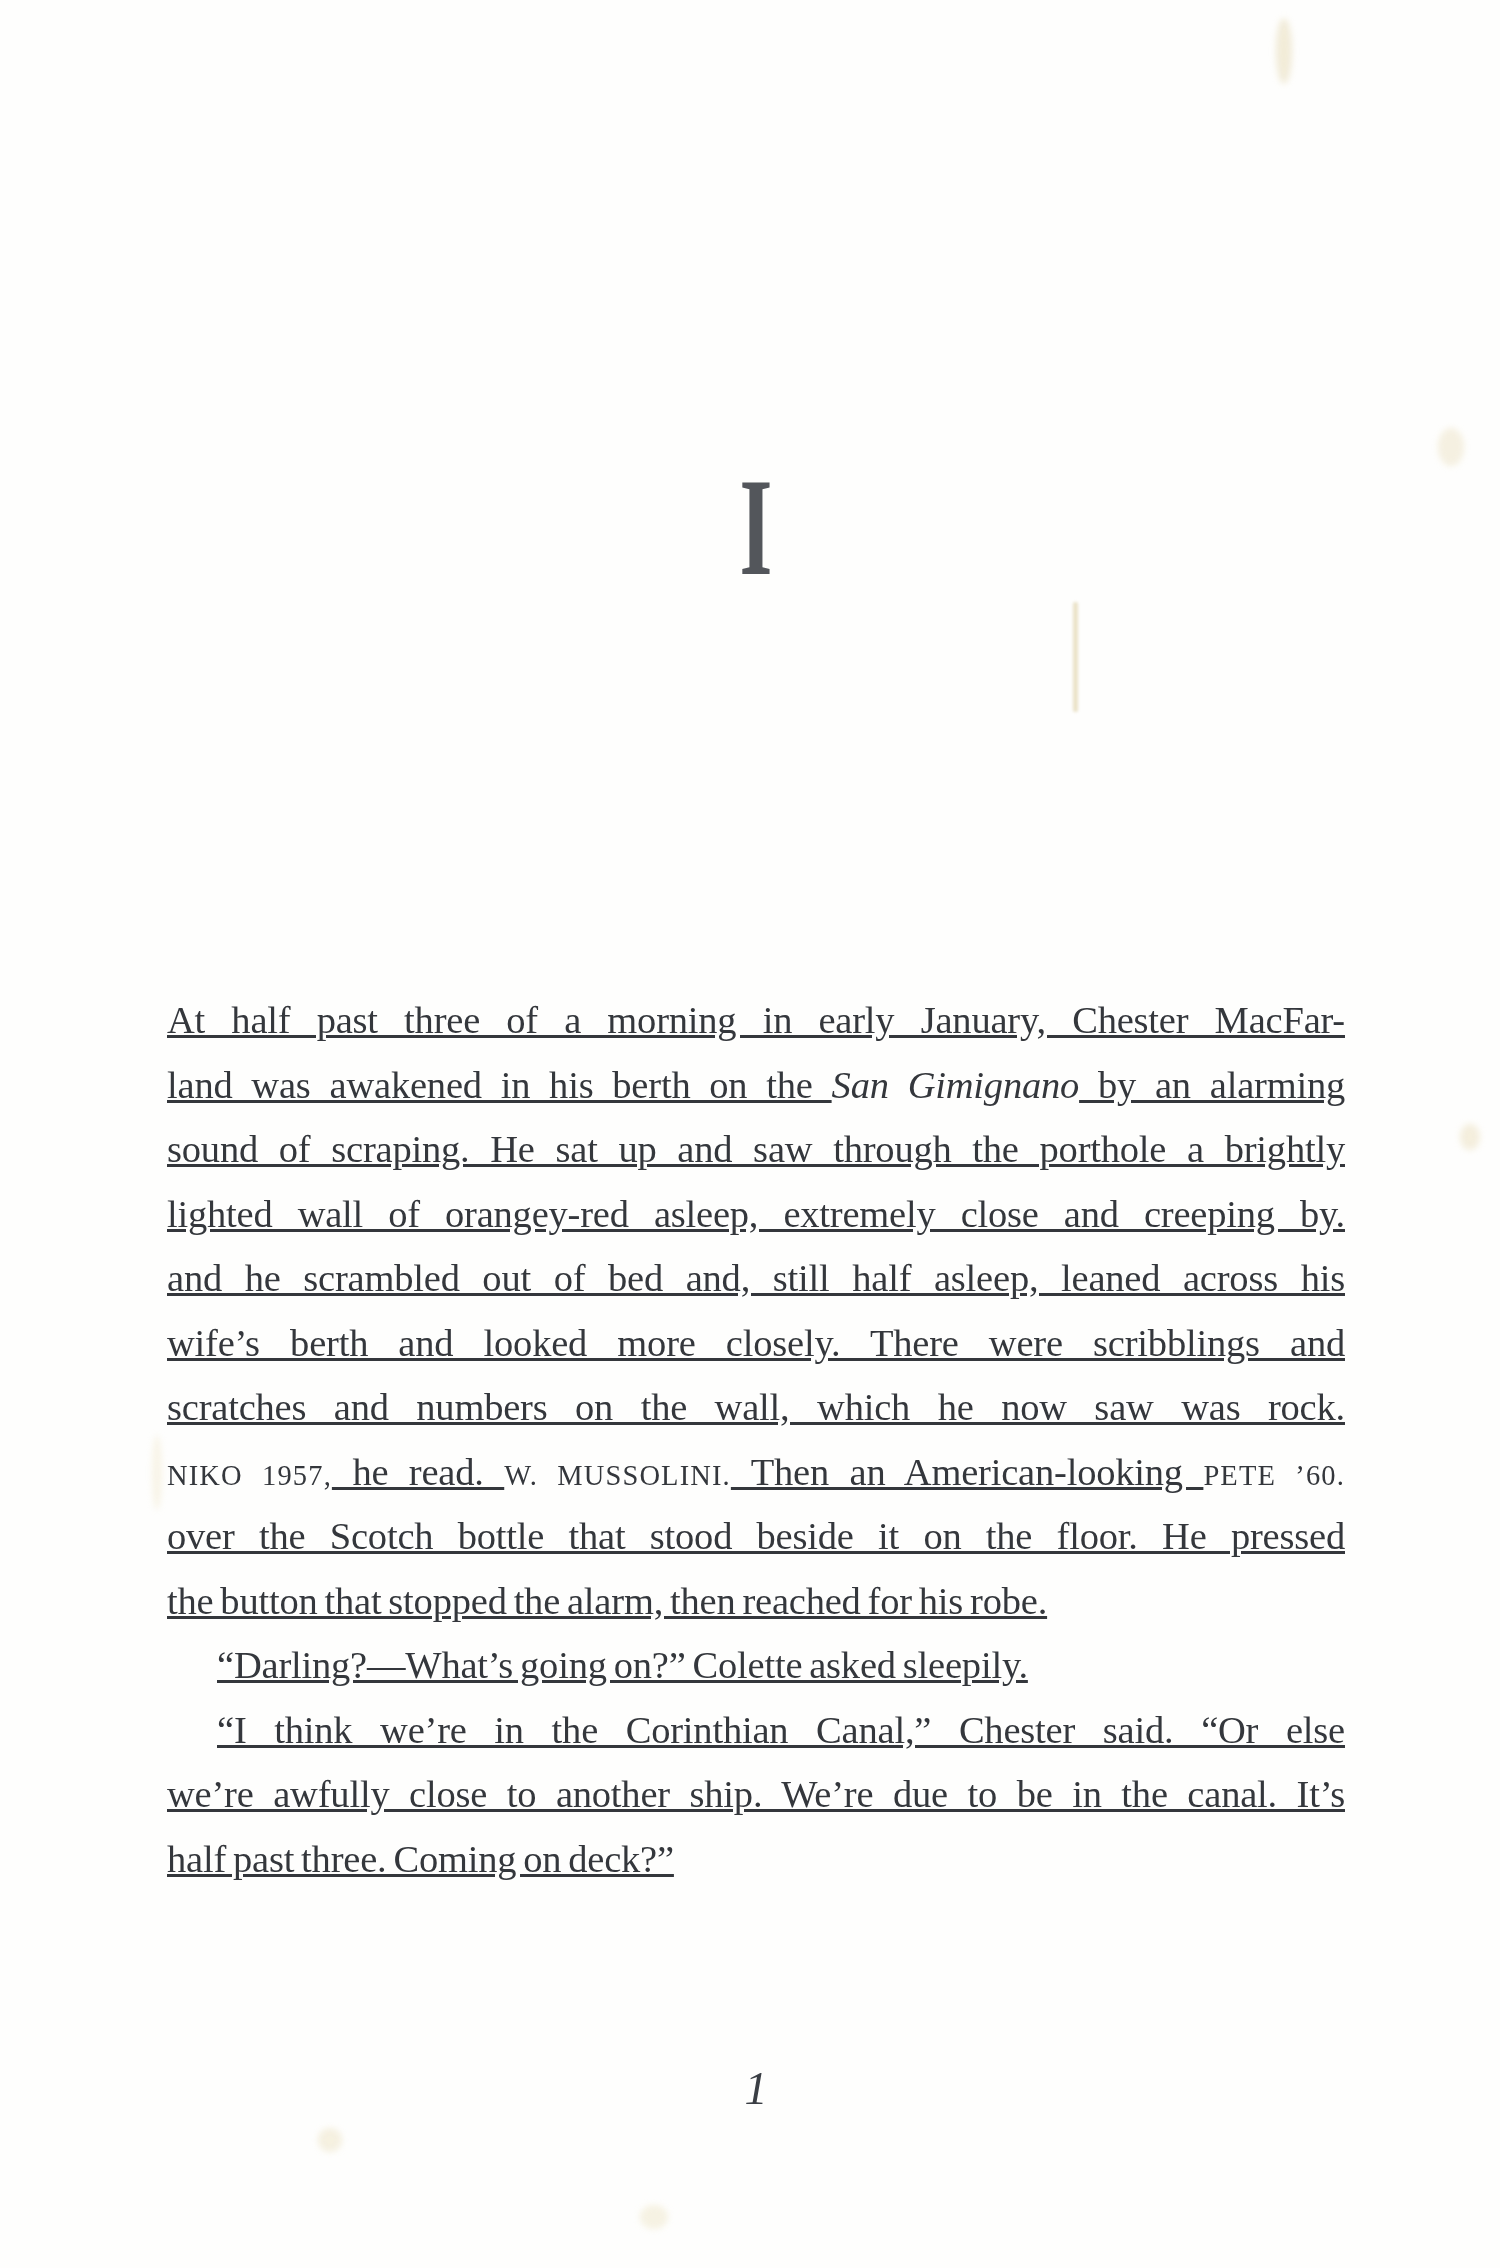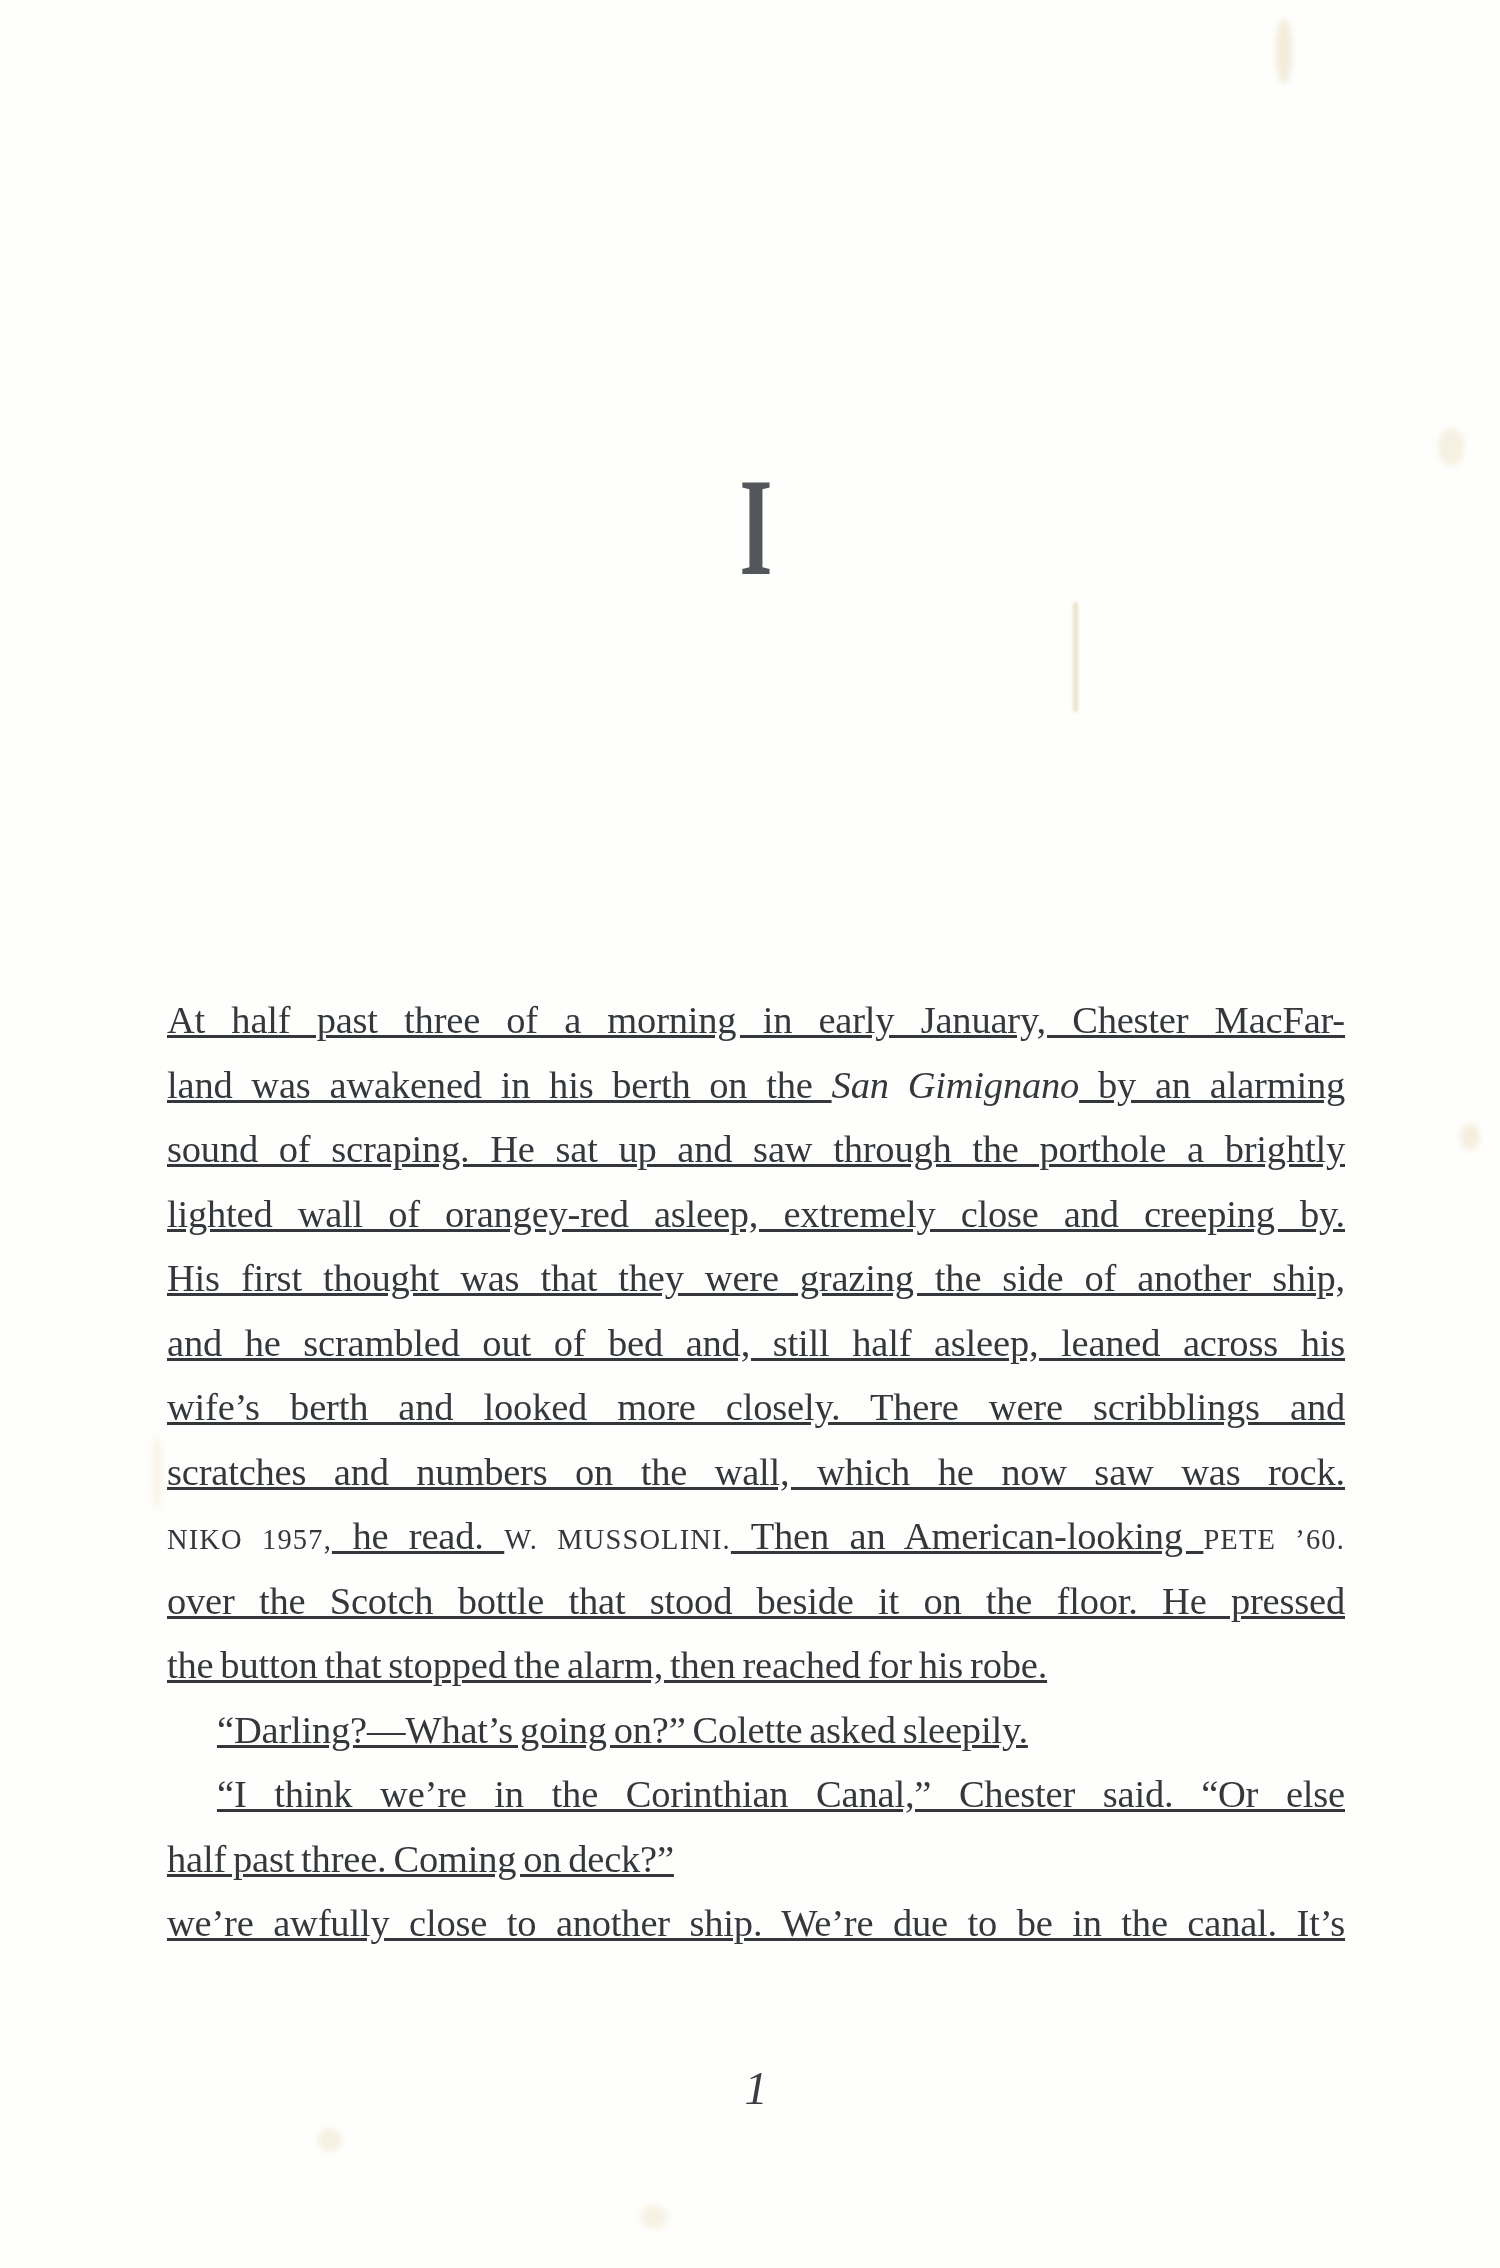--- a/index.html
+++ b/index.html
@@ -109,31 +109,30 @@
 
   <div class="chapter-number">
     <span class="glyph">I</span>
   </div>
 
   <div class="text-block">
       <div class="line"><span class="normal">At half past three of a morning in early January, Chester MacFar-</span></div>
       <div class="line"><span class="normal">land was awakened in his berth on the </span><span class="italic">San Gimignano</span><span class="normal"> by an alarming</span></div>
       <div class="line"><span class="normal">sound of scraping. He sat up and saw through the porthole a brightly</span></div>
       <div class="line"><span class="normal">lighted wall of orangey-red asleep, extremely close and creeping by.</span></div>
-      <div class="line"><span class="normal">His first thought was that they were grazing the side of another ship,</span></div>
       <div class="line"><span class="normal">and he scrambled out of bed and, still half asleep, leaned across his</span></div>
       <div class="line"><span class="normal">wife’s berth and looked more closely. There were scribblings and</span></div>
       <div class="line"><span class="normal">scratches and numbers on the wall, which he now saw was rock.</span></div>
       <div class="line"><span class="smallcaps">NIKO 1957,</span><span class="normal"> he read. </span><span class="smallcaps">W. MUSSOLINI.</span><span class="normal"> Then an American-looking </span><span class="smallcaps">PETE ’60.</span></div>
       <div class="line"><span class="normal">over the Scotch bottle that stood beside it on the floor. He pressed</span></div>
       <div class="line para-last"><span class="normal">the button that stopped the alarm, then reached for his robe.</span></div>
       <div class="line indent para-last"><span class="normal">“Darling?—What’s going on?” Colette asked sleepily.</span></div>
       <div class="line indent"><span class="normal">“I think we’re in the Corinthian Canal,” Chester said. “Or else</span></div>
+      <div class="line"><span class="normal">we’re awfully close to another ship. We’re due to be in the canal. It’s</span></div>
       <div class="line para-last"><span class="normal">half past three. Coming on deck?”</span></div>
-      <div class="line"><span class="normal">we’re awfully close to another ship. We’re due to be in the canal. It’s</span></div>
     </div>
 
   <div class="page-number">1</div>
 
   <div class="artifact a1"></div>
   <div class="artifact a2"></div>
   <div class="artifact a3"></div>
   <div class="artifact a4"></div>
   <div class="artifact a5"></div>
   <div class="artifact a6"></div>

